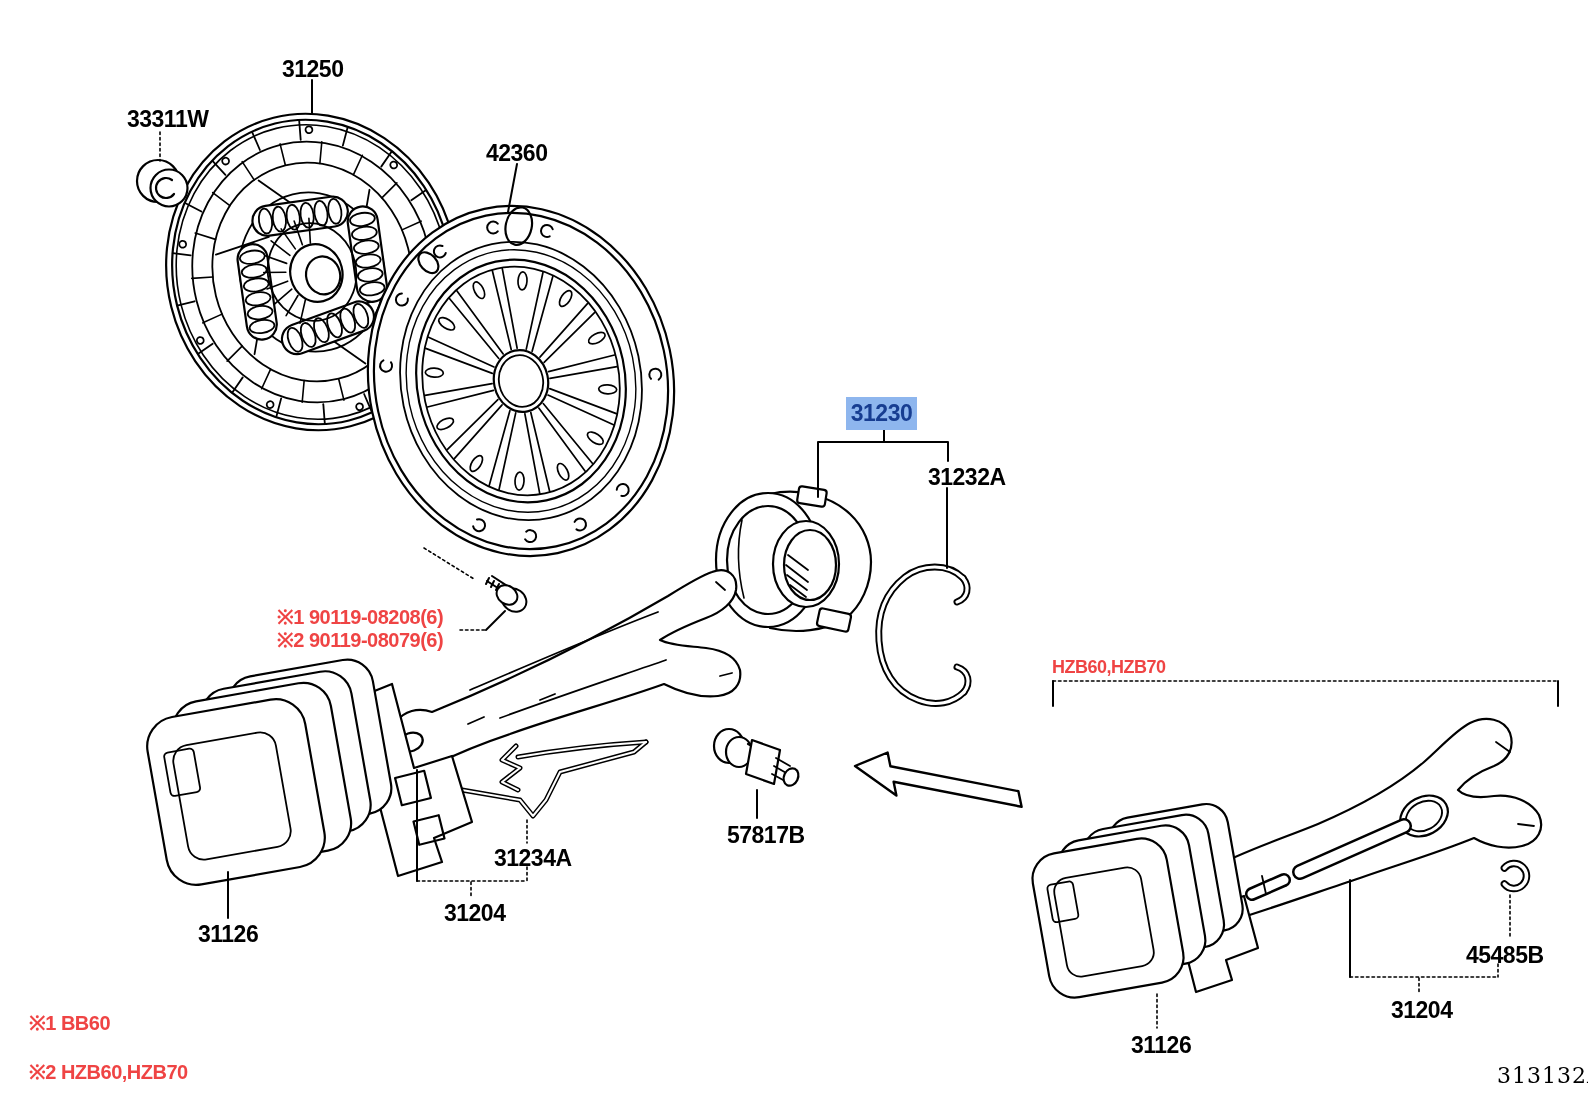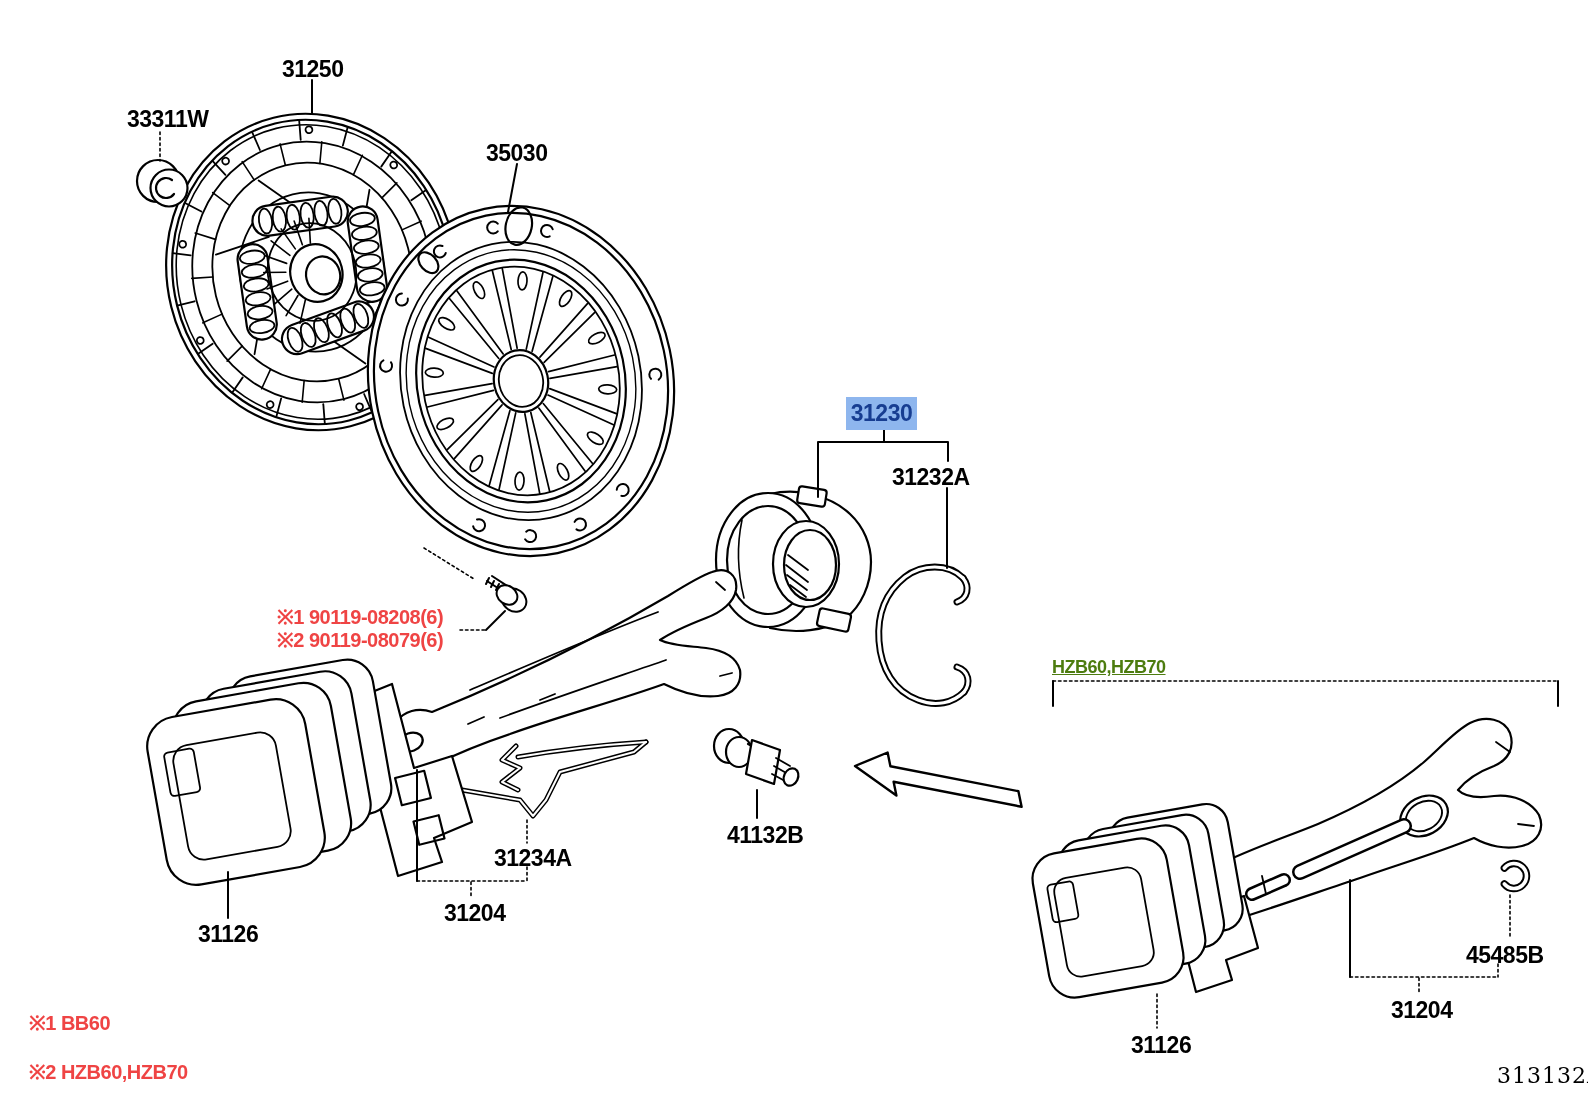--- a/index.html
+++ b/index.html
@@ -4,21 +4,21 @@
 <style>
   html,body{margin:0;padding:0;background:#fff;}
   #stage{position:relative;width:1588px;height:1095px;background:#fff;overflow:hidden;
          font-family:"Liberation Sans",sans-serif;}
   #art{position:absolute;left:0;top:0;}
   .pn{position:absolute;font:bold 23px/1.05 "Liberation Sans",sans-serif;letter-spacing:-0.5px;
       color:#000;white-space:nowrap;cursor:pointer;}
   .note{position:absolute;font:bold 20px/1.05 "Liberation Sans",sans-serif;letter-spacing:-0.5px;
       color:#ef4444;white-space:nowrap;}
   .small-label{position:absolute;font:bold 18px/1.05 "Liberation Sans",sans-serif;letter-spacing:-0.5px;
-      color:#4d7c0f;white-space:nowrap;text-decoration:underline;}
+      color:#ef4444;white-space:nowrap;}
   .code{position:absolute;font:22px/1.05 "DejaVu Serif",serif;letter-spacing:1px;color:#000;white-space:nowrap;}
   .highlight{display:flex;align-items:center;justify-content:center;
       width:71px;height:33px;}
   svg *{vector-effect:none;}
 </style>
 </head>
 <body>
 
 <div id="stage">
 
@@ -371,33 +371,33 @@
 
     <path d="M 1350,880 V 977"></path>
     <path d="M 1350,977 H 1498 M 1498,964 V 977 M 1419,978 V 993 M 1510,895 V 936" stroke-width="1.6" stroke-dasharray="2.5 3"></path>
 
     <path d="M 1157,994 V 1028" stroke-width="1.6" stroke-dasharray="2.5 3"></path>
   </g>
 </svg>
 
   <div class="pn" style="left:282px;top:57px">31250</div>
   <div class="pn" style="left:127px;top:107px">33311W</div>
-  <div class="pn" style="left:486px;top:141px">35030</div>
+  <div class="pn" style="left:486px;top:141px">42360</div>
 
   <div class="pn highlight" style="left: 846px; top: 397px; background: rgb(142, 182, 238); color: rgb(23, 61, 145); text-align: right;" id="hl-31230">31230</div>
 
-  <div class="pn" style="left:892px;top:465px">31232A</div>
+  <div class="pn" style="left:928px;top:465px">31232A</div>
 
   <div class="note" style="left:277px;top:607px">※1 90119-08208(6)</div>
   <div class="note" style="left:277px;top:630px">※2 90119-08079(6)</div>
 
   <div class="pn" style="left:494px;top:846px">31234A</div>
   <div class="pn" style="left:444px;top:901px">31204</div>
   <div class="pn" style="left:198px;top:922px">31126</div>
-  <div class="pn" style="left:727px;top:823px">41132B</div>
+  <div class="pn" style="left:727px;top:823px">57817B</div>
 
   <div class="small-label" style="left:1052px;top:658px">HZB60,HZB70</div>
 
   <div class="pn" style="left:1466px;top:943px">45485B</div>
   <div class="pn" style="left:1391px;top:998px">31204</div>
   <div class="pn" style="left:1131px;top:1033px">31126</div>
 
   <div class="note" style="left:29px;top:1013px">※1 BB60</div>
   <div class="note" style="left:29px;top:1062px">※2 HZB60,HZB70</div>
 

